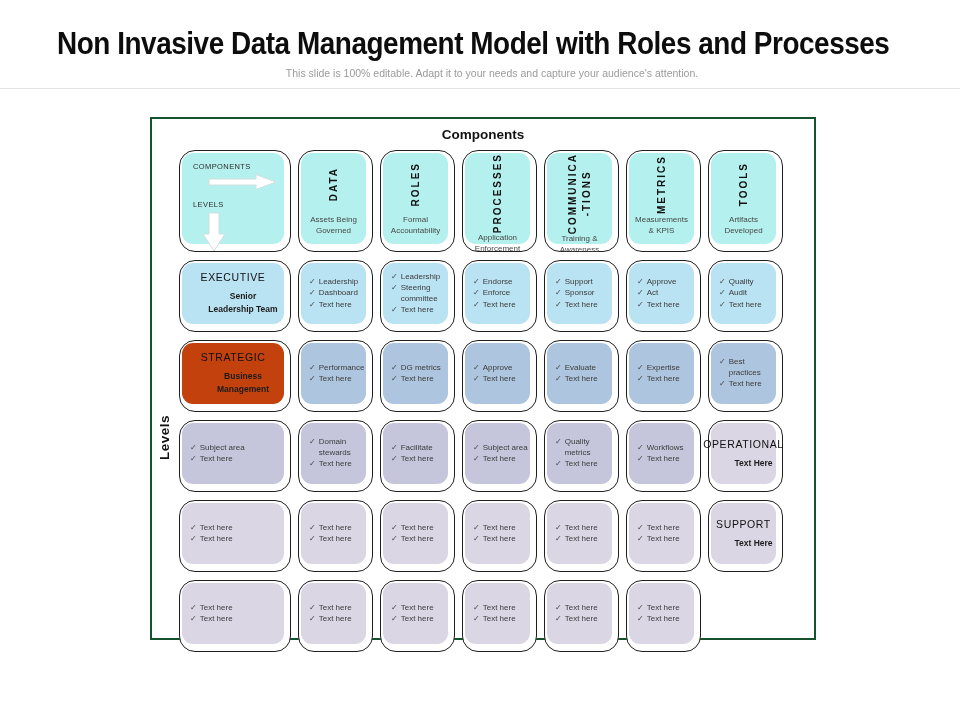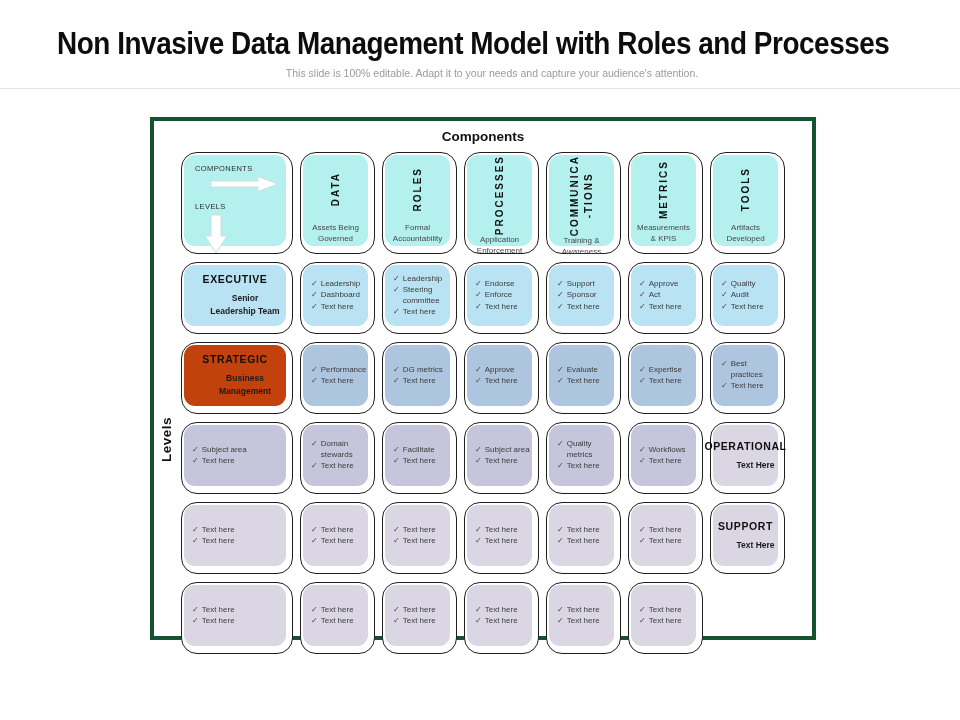--- a/index.html
+++ b/index.html
@@ -18,21 +18,21 @@
     font-size:10.5px; color:#9b9b9b;
   }
   .header-divider{
     position:absolute; top:88px; left:0; width:960px; height:0;
     border-top:1px solid #e4e4e4;
   }
 
   
   .panel{
     position:absolute; left:150px; top:117px; width:666px; height:523px;
-    background:#ffffff; border:4px solid #14532d;
+    background:#ffffff; border:2px solid #14532d;
   }
   .components-axis{
     position:absolute; top:8px; left:0; right:0; text-align:center;
     font-size:13.5px; font-weight:bold; color:#111;
   }
   .levels-axis{
     position:absolute; left:5px; top:296px;
     writing-mode:vertical-rl; transform:rotate(180deg);
     font-size:13.5px; font-weight:bold; color:#111; letter-spacing:0.5px;
   }
@@ -64,26 +64,26 @@
   
   .col-fill{ display:flex; flex-direction:column; align-items:center; }
   .col-title-zone{ flex:1 1 auto; display:flex; align-items:center; justify-content:center; }
   .col-title{
     writing-mode:vertical-rl; transform:rotate(180deg);
     font-size:10px; font-weight:bold; letter-spacing:2px; line-height:1.35;
     color:#101010; white-space:pre-line; text-align:center;
   }
   .col-sub{
     font-size:8px; color:#474747; text-align:center; line-height:1.35;
-    white-space:pre-line; padding-bottom:1px;
+    white-space:pre-line; padding-bottom:7px;
   }
 
   
   .row-fill{ display:flex; flex-direction:column; align-items:center; justify-content:center; }
-  .row-title{ font-size:10.5px; font-weight:bold; letter-spacing:0.6px; color:#101010; }
+  .row-title{ font-size:10.5px; font-weight:normal; letter-spacing:0.6px; color:#101010; }
   .row-sub{
     margin-top:7px; font-size:8.5px; font-weight:bold; color:#1c1c1c;
     white-space:pre-line; text-align:center; line-height:1.5;margin-left:20px;
   }
 
   
   .cell-fill{ display:flex; align-items:center; }
   .cell-list{ display:flex; flex-direction:column; gap:1px; padding:4px 2px 4px 8px; width:100%; }
   .item{ display:flex; gap:3px; font-size:8px; line-height:1.3; color:#3c3c3c; }
   .check{ flex:0 0 auto; font-size:8px; color:#444; }

